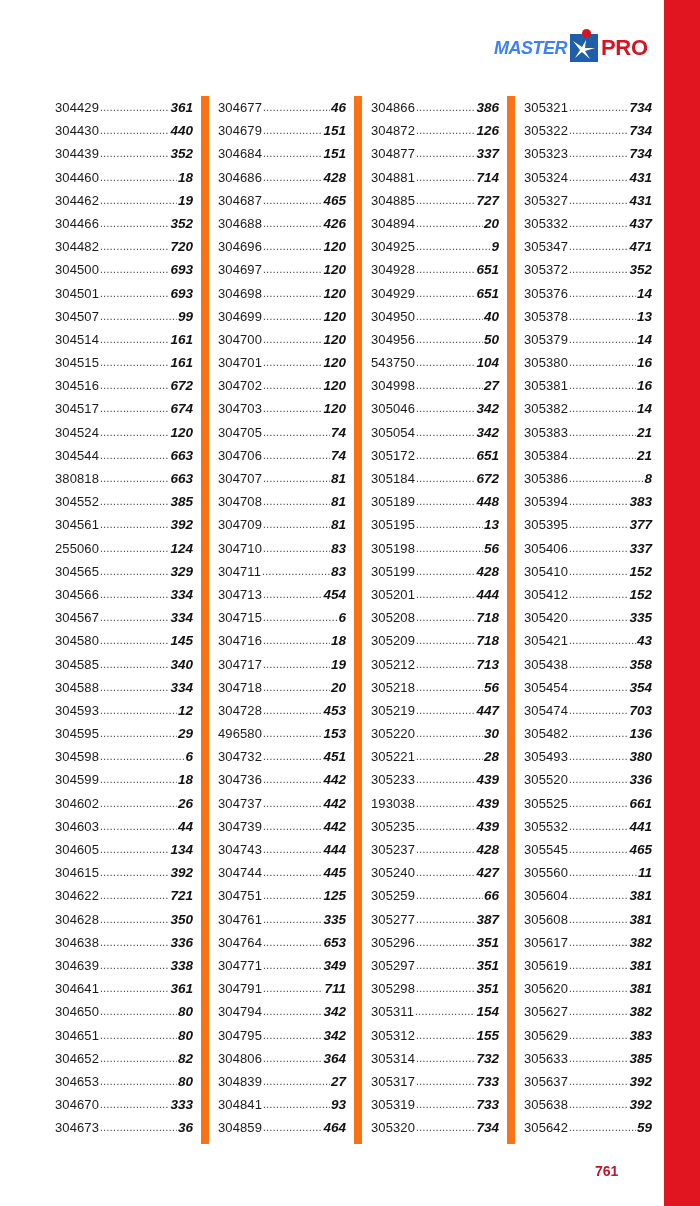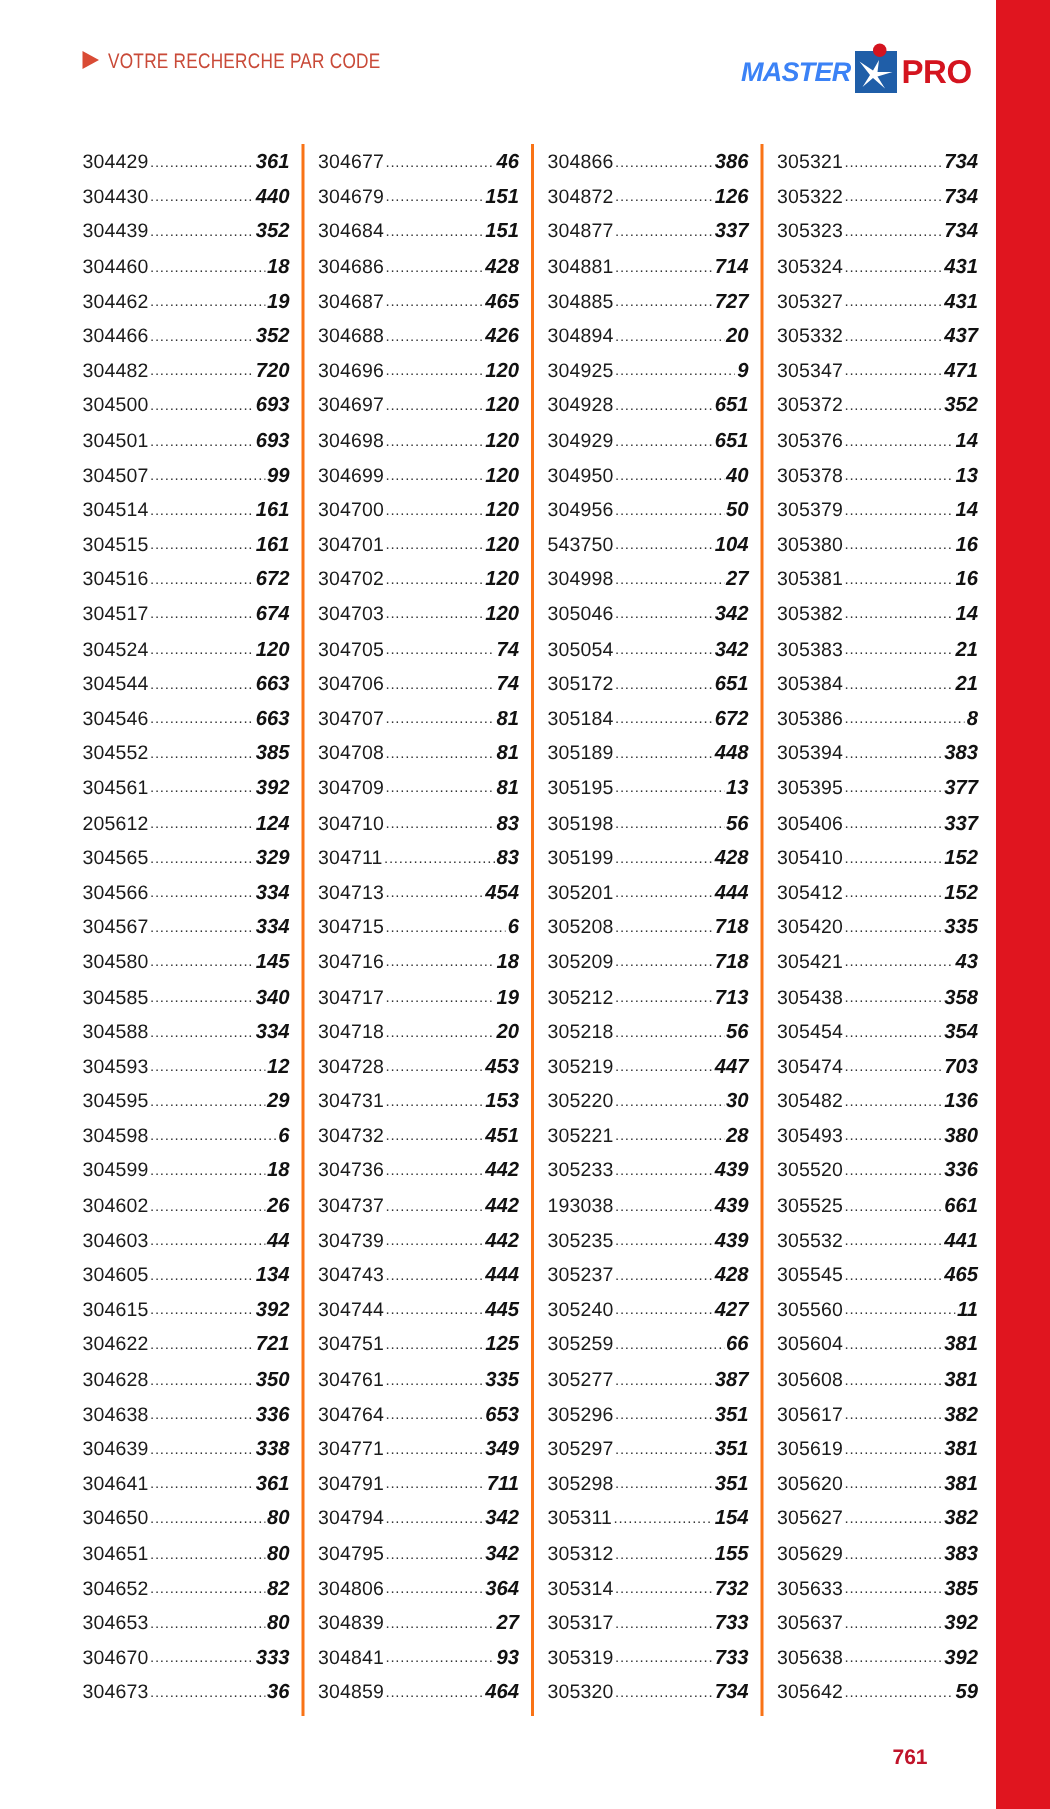--- a/index.html
+++ b/index.html
@@ -16,41 +16,37 @@
 
     .logo { position: absolute; left: 494px; top: 34px; display: flex; align-items: center; }
     .logo .master { font-family: "Liberation Sans", sans-serif; font-weight: 900; font-size: 18px; color: #3b82f6; font-style: italic; letter-spacing: -0.5px; }
     .logo .emblem { position: relative; width: 28px; height: 28px; background: #1f5ea8; margin: 0 3px; }
     .logo .emblem .star { position: absolute; left: 2px; top: 4px; width: 24px; height: 22px; }
     .logo .emblem .ball { position: absolute; left: 12px; top: -5px; width: 9px; height: 9px; border-radius: 50%; background: #d4141f; }
     .logo .pro { font-family: "Liberation Sans", sans-serif; font-weight: 900; font-size: 22px; color: #d4141f; letter-spacing: -0.3px; }
 
     .columns { position: absolute; top: 96px; left: 48px; width: 612px; height: 1048px; display: flex; }
     .col { width: 153px; position: relative; padding-left: 7px; padding-right: 8px; }
-    .col + .col { border-left: 2px solid #f97316; }
+    .col + .col { border-left: 8px solid #f97316; }
     .col:nth-child(2), .col:nth-child(3), .col:nth-child(4) { padding-left: 9px; }
 
     .row { display: flex; align-items: baseline; height: 23.2px; font-size: 13px; line-height: 23.2px; white-space: nowrap; }
     .row .code { font-family: "Liberation Sans", sans-serif; font-weight: 400; color: #1a1a1a; flex: none; letter-spacing: 0.1px; }
     .row .dots { flex: 1; overflow: hidden; color: #333; font-size: 10px; letter-spacing: 0.5px; margin: 0 1px; position: relative; top: -1px; }
     .row .dots::before { content: "........................................................................"; }
     .row .page { font-family: "Liberation Sans", sans-serif; font-weight: 700; font-style: italic; color: #111; flex: none; font-size: 13.5px; }
 
     .page-number { position: absolute; left: 595px; top: 1163px; font-family: "Liberation Sans", sans-serif; font-weight: 900; font-size: 14px; color: #c0142a; text-align: right; }
   </style>
 </head>
 <body>
 
 <div class="red-band"></div>
 
 <div class="header-left">
-  <div class="subtitle">
-    <span class="tri"></span>
-    <span class="text">VOTRE RECHERCHE PAR CODE</span>
-  </div>
 </div>
 
 <div class="logo">
   <span class="master">MASTER</span>
   <span class="emblem">
     <span class="ball"></span>
     <svg class="star" viewBox="0 0 24 22">
       <path d="M1 3 L10 9 L14 2 L13 10 L23 10 L13 13 L18 21 L10 14 L3 20 L8 12 Z" fill="#ffffff"></path>
     </svg>
   </span>
@@ -133,36 +129,36 @@
         <span class="code">304524</span>
         <span class="dots"></span>
         <span class="page">120</span>
       </div>
       <div class="row">
         <span class="code">304544</span>
         <span class="dots"></span>
         <span class="page">663</span>
       </div>
       <div class="row">
-        <span class="code">304546</span>
+        <span class="code">380818</span>
         <span class="dots"></span>
         <span class="page">663</span>
       </div>
       <div class="row">
         <span class="code">304552</span>
         <span class="dots"></span>
         <span class="page">385</span>
       </div>
       <div class="row">
         <span class="code">304561</span>
         <span class="dots"></span>
         <span class="page">392</span>
       </div>
       <div class="row">
-        <span class="code">205612</span>
+        <span class="code">255060</span>
         <span class="dots"></span>
         <span class="page">124</span>
       </div>
       <div class="row">
         <span class="code">304565</span>
         <span class="dots"></span>
         <span class="page">329</span>
       </div>
       <div class="row">
         <span class="code">304566</span>
@@ -415,21 +411,21 @@
         <span class="code">304718</span>
         <span class="dots"></span>
         <span class="page">20</span>
       </div>
       <div class="row">
         <span class="code">304728</span>
         <span class="dots"></span>
         <span class="page">453</span>
       </div>
       <div class="row">
-        <span class="code">304731</span>
+        <span class="code">496580</span>
         <span class="dots"></span>
         <span class="page">153</span>
       </div>
       <div class="row">
         <span class="code">304732</span>
         <span class="dots"></span>
         <span class="page">451</span>
       </div>
       <div class="row">
         <span class="code">304736</span>

